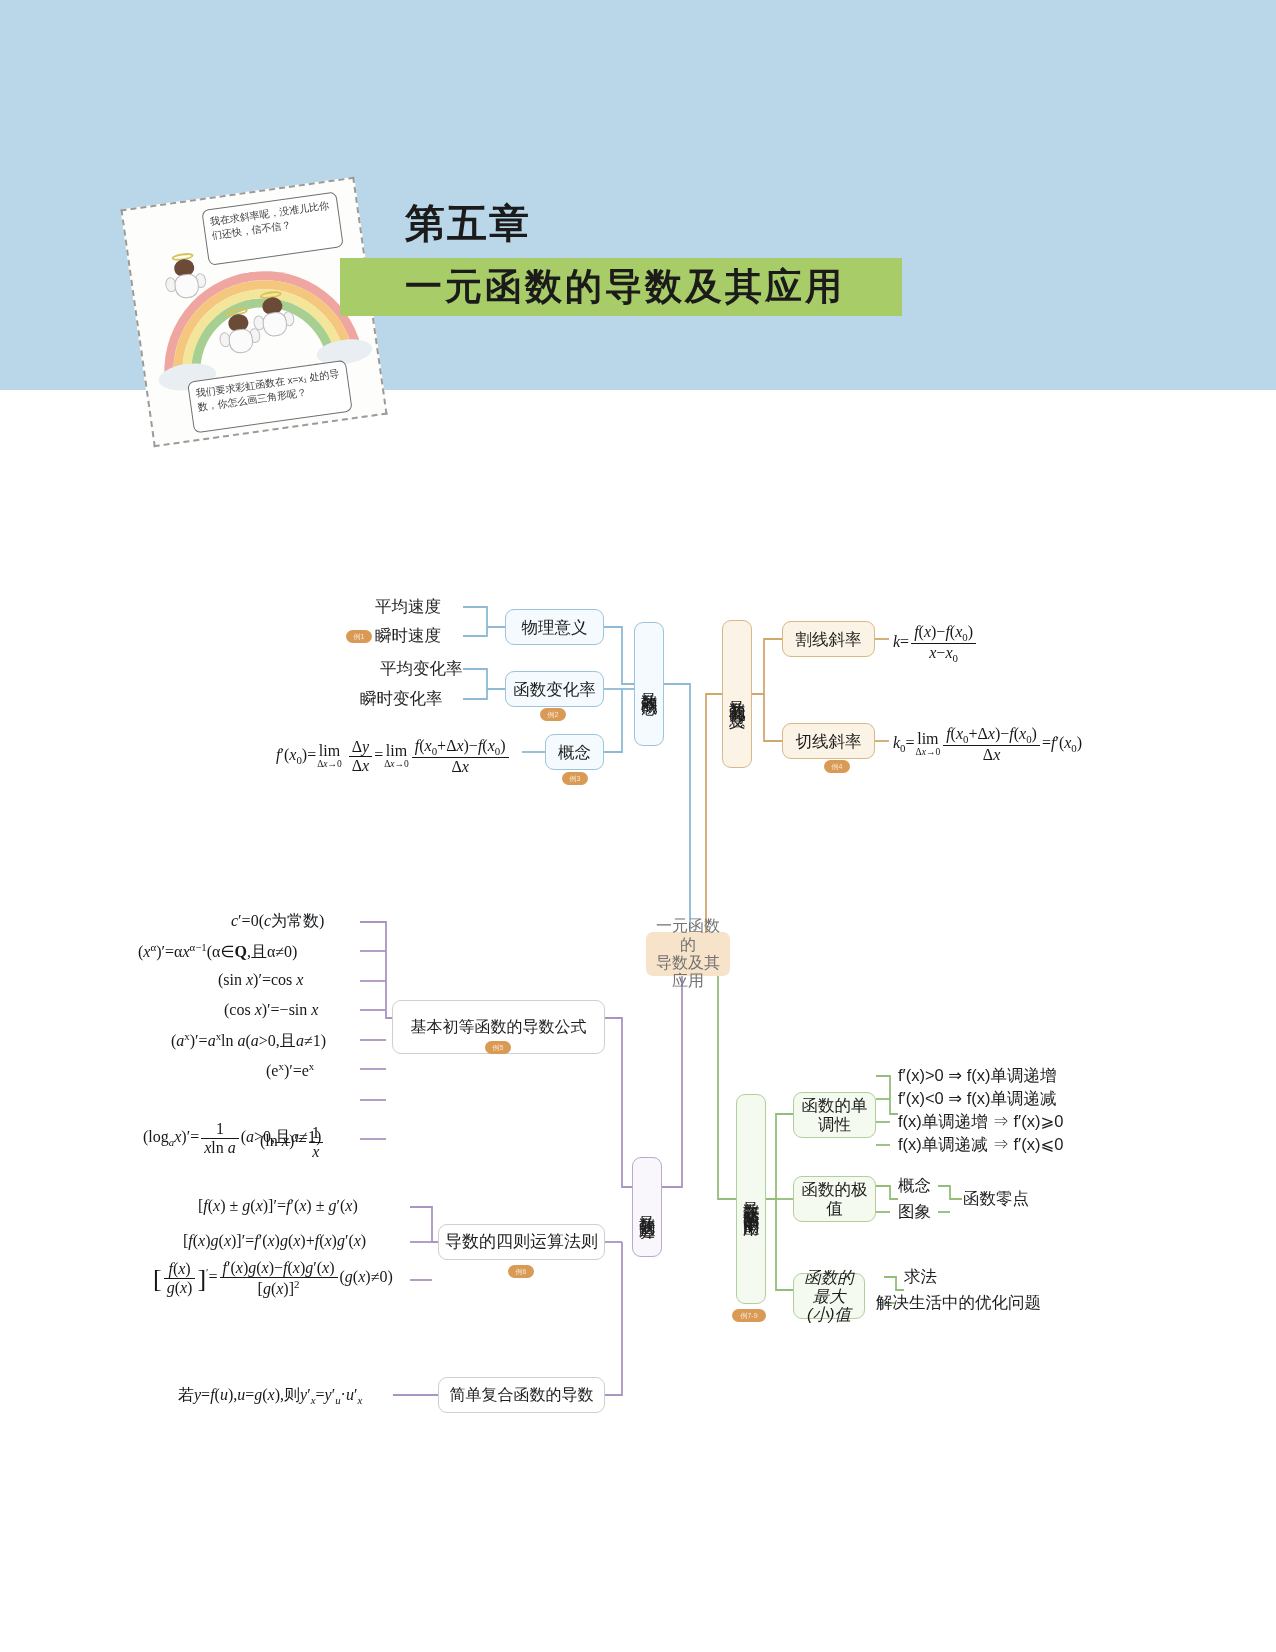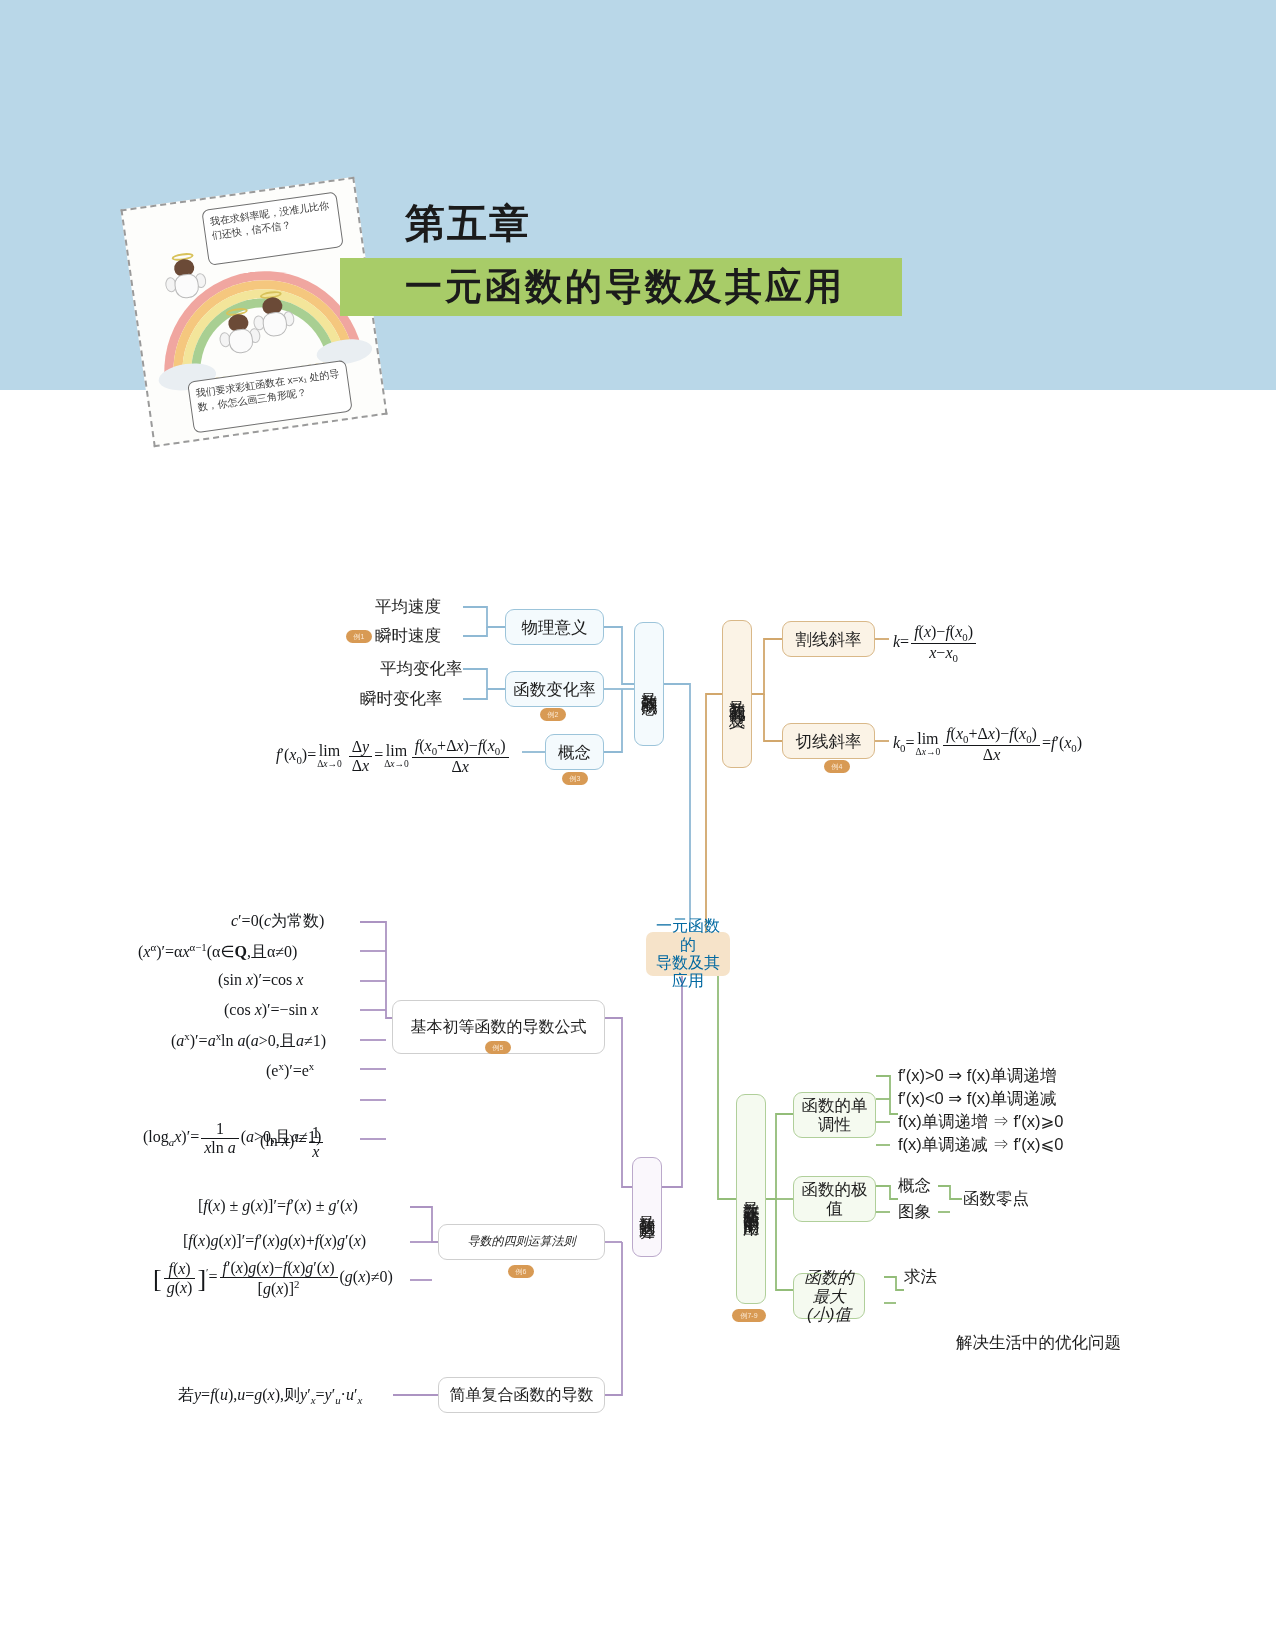--- a/index.html
+++ b/index.html
@@ -118,21 +118,21 @@
   .node.orange { border-color:#d9b888; background:#fbf3e6; }
   .node.green  { border-color:#b0cf9a; background:#f5faf0; }
   .node.purple { border-color:#bba9cb; background:#faf7fc; }
   .node.plain  { border-color:#cfcfcf; background:#ffffff; }
   .node.vert{
     writing-mode:vertical-rl; text-orientation:upright;
     letter-spacing:2px; line-height:1.05;
   }
   .node.center{
     background:#f6e3c9; border:none; border-radius:7px;
-    font-size:16px; font-weight:normal; color:#0369a1;
+    font-size:16px; font-weight:normal; color:#737373;
   }
 
   .leaf{
     position:absolute;
     font-family:"Liberation Sans", sans-serif;
     font-size:16.5px; color:#1d1d1d;
     white-space:nowrap; line-height:1.2;
   }
   .formula{
     position:absolute;
@@ -335,21 +335,21 @@
   (cos <i>x</i>)′=−sin <i>x</i></div>
 <div class="formula" style="left:171px; top:626px;">
   (<i>a</i><sup>x</sup>)′=<i>a</i><sup>x</sup>ln <i>a</i>(<i>a</i>&gt;0,且<i>a</i>≠1)</div>
 <div class="formula" style="left:266px; top:656px;">
   (e<sup>x</sup>)′=e<sup>x</sup></div>
 <div class="formula" style="left:143px; top:716px;">
   (log<sub><i>a</i></sub><i>x</i>)′=<span class="frac"><span class="num">1</span><span class="den"><i>x</i>ln <i>a</i></span></span>(<i>a</i>&gt;0,且<i>a</i>≠1)</div>
 <div class="formula" style="left:260px; top:720px;">
   (ln <i>x</i>)′=<span class="frac"><span class="num">1</span><span class="den"><i>x</i></span></span></div>
 
-<div class="node plain" style="left:438px; top:820px; width:167px; height:36px; font-size:12px;font-style:italic;">导数的四则运算法则</div>
+<div class="node plain" style="left:438px; top:820px; width:167px; height:36px; font-size:17px;">导数的四则运算法则</div>
 <div class="badge" style="left:508px; top:861px;">例6</div>
 
 <div class="formula" style="left:198px; top:793px;">
   [<i>f</i>(<i>x</i>) ± <i>g</i>(<i>x</i>)]′=<i>f</i>′(<i>x</i>) ± <i>g</i>′(<i>x</i>)</div>
 <div class="formula" style="left:183px; top:828px;">
   [<i>f</i>(<i>x</i>)<i>g</i>(<i>x</i>)]′=<i>f</i>′(<i>x</i>)<i>g</i>(<i>x</i>)+<i>f</i>(<i>x</i>)<i>g</i>′(<i>x</i>)</div>
 <div class="formula" style="left:153px; top:855px;">
   <span style="font-size:26px; vertical-align:middle;">[</span><span class="frac" style="vertical-align:middle;"><span class="num"><i>f</i>(<i>x</i>)</span><span class="den"><i>g</i>(<i>x</i>)</span></span><span style="font-size:26px; vertical-align:middle;">]</span><sup>′</sup>=<span class="frac"><span class="num"><i>f</i>′(<i>x</i>)<i>g</i>(<i>x</i>)−<i>f</i>(<i>x</i>)<i>g</i>′(<i>x</i>)</span><span class="den">[<i>g</i>(<i>x</i>)]<sup>2</sup></span></span>(<i>g</i>(<i>x</i>)≠0)</div>
 
 <div class="node plain" style="left:438px; top:973px; width:167px; height:36px; font-size:16px;">简单复合函数的导数</div>
@@ -365,15 +365,15 @@
 <div class="leaf" style="left:898px; top:708px;">f(x)单调递增 ⇒ f′(x)⩾0</div>
 <div class="leaf" style="left:898px; top:731px;">f(x)单调递减 ⇒ f′(x)⩽0</div>
 
 <div class="node green" style="left:793px; top:772px; width:83px; height:46px; white-space:pre-line;">函数的极值</div>
 <div class="leaf" style="left:898px; top:772px;">概念</div>
 <div class="leaf" style="left:898px; top:798px;">图象</div>
 <div class="leaf" style="left:963px; top:785px;">函数零点</div>
 
 <div class="node green" style="left:793px; top:869px; width:72px; height:46px; white-space:pre-line;font-style:italic;">函数的最大(小)值</div>
 <div class="leaf" style="left:904px; top:863px;">求法</div>
-<div class="leaf" style="left:956px; top:889px;margin-top:40px;">解决生活中的优化问题</div>
+<div class="leaf" style="left:876px; top:889px;">解决生活中的优化问题</div>
 
 </div>
 
 </body></html>

